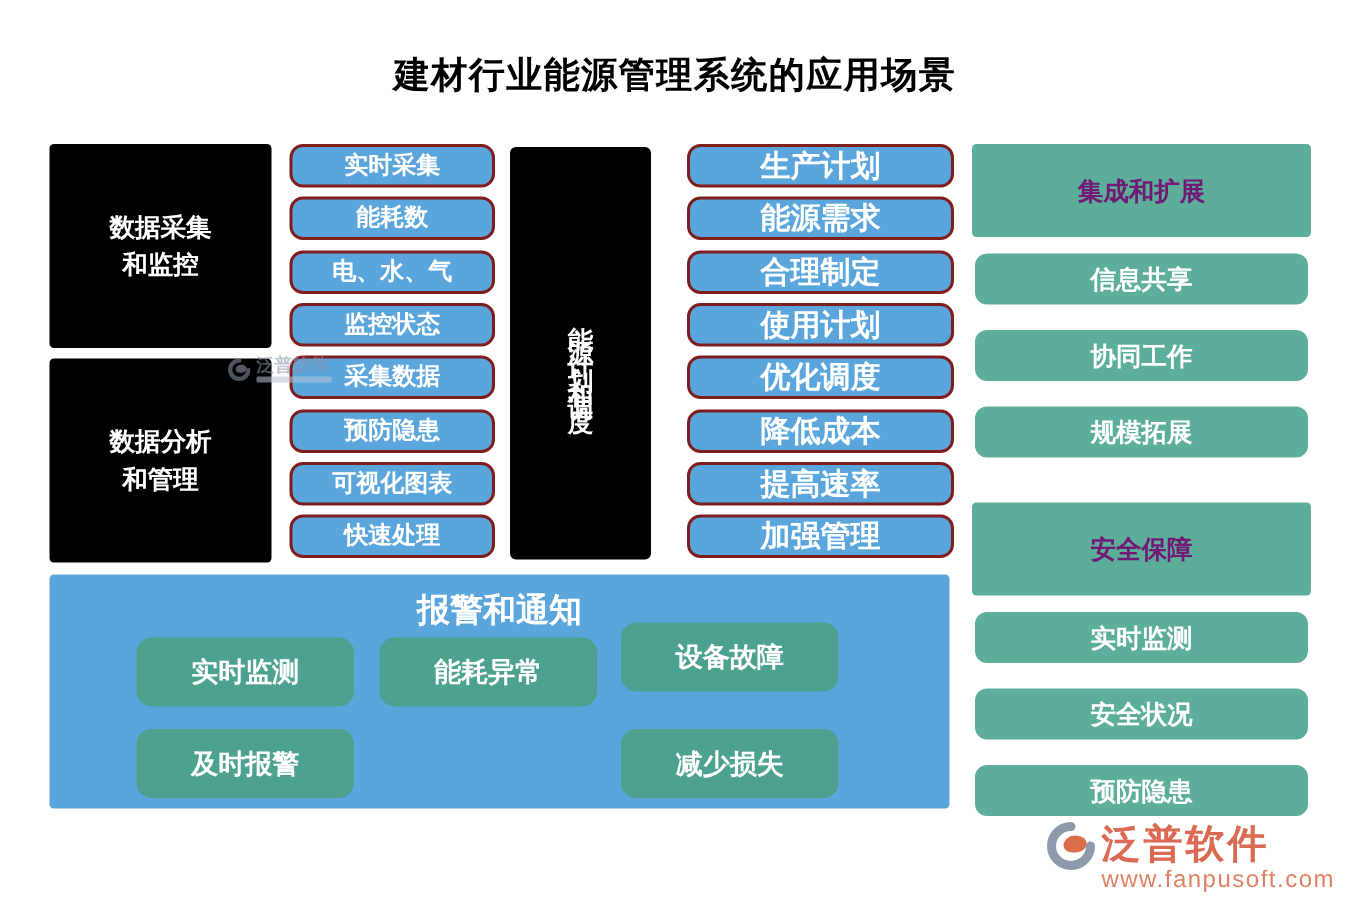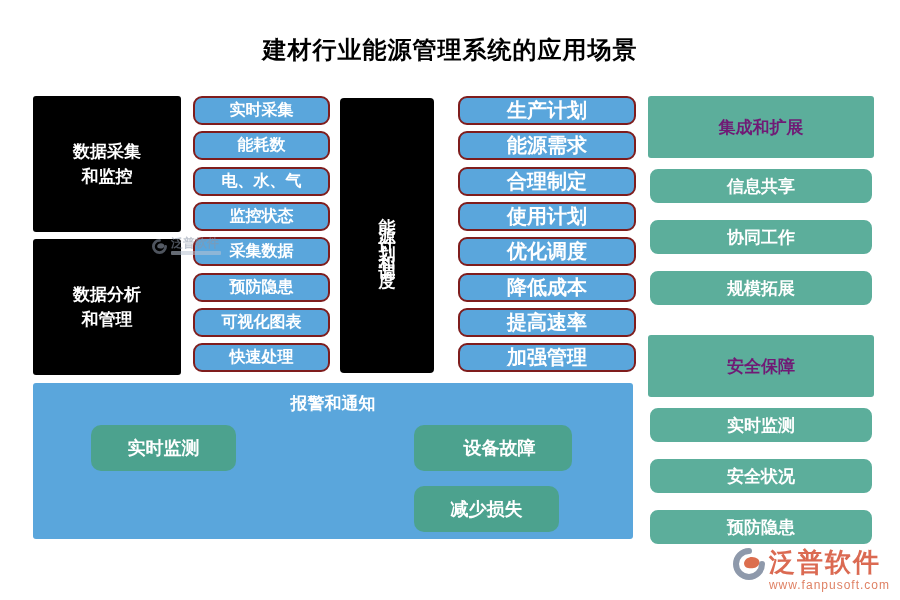--- a/index.html
+++ b/index.html
@@ -38,37 +38,37 @@
   .green-pill{
     left:648px;width:226px;height:38px;background:#5CAE9B;border-radius:10px;
     border:2px solid #fff;color:#fff;font-weight:700;font-size:17px;
     display:flex;align-items:center;justify-content:center;box-sizing:border-box;
   }
   .alert-box{
     left:33px;top:383px;width:600px;height:156px;background:#5AA6DC;border-radius:3px;
   }
   .alert-title{
     position:absolute;left:0;top:9px;width:600px;text-align:center;
-    color:#fff;font-weight:700;font-size:17px;
+    color:#fff;font-weight:700;font-size:22px;
   }
   .alert-btn{
     position:absolute;width:145px;height:46px;background:#4CA28E;border-radius:10px;
     color:#fff;font-weight:700;font-size:18px;
     display:flex;align-items:center;justify-content:center;
   }
   .watermark{
     left:152px;top:237px;display:flex;align-items:center;gap:4px;opacity:0.55;
   }
   .watermark .wm-text{font-size:12px;font-weight:700;color:#8B96A8;line-height:1;}
   .watermark .wm-sub{margin-top:2px;width:50px;height:4px;background:#B9C4D3;border-radius:1px;}
   .brand{
     right:10px;top:548px;display:flex;align-items:flex-start;gap:4px;
   }
   .brand-name{font-size:26px;font-weight:700;color:#DB6A52;line-height:1.1;letter-spacing:2px;}
-  .brand-url{font-size:12px;color:#DF8164;letter-spacing:1px;margin-top:1px;text-align:center;}
+  .brand-url{font-size:16px;color:#DF8164;letter-spacing:1px;margin-top:1px;text-align:center;}
 </style>
 </head>
 <body>
 
 <div class="abs page-title">建材行业能源管理系统的应用场景</div>
 
 <div class="abs bluebox side-box" style="top:96px;">
   <span style="white-space:pre-line;">数据采集
 和监控</span>
 </div>
@@ -105,21 +105,23 @@
 <div class="abs green-pill" style="top:269px;">规模拓展</div>
 
 <div class="abs green-header" style="top:335px;">安全保障</div>
 <div class="abs green-pill" style="top:406px;">实时监测</div>
 <div class="abs green-pill" style="top:457px;">安全状况</div>
 <div class="abs green-pill" style="top:508px;">预防隐患</div>
 
 <div class="abs alert-box">
   <div class="alert-title">报警和通知</div>
   <div class="alert-btn" style="left:58px;top:42px;">实时监测</div>
-  <div class="alert-btn" style="left:381px;top:42px;padding-left:13px;">设备故障</div>
+  <div class="alert-btn" style="left:220px;top:42px;">能耗异常</div>
+  <div class="alert-btn" style="left:381px;top:32px;">设备故障</div>
+  <div class="alert-btn" style="left:58px;top:103px;">及时报警</div>
   <div class="alert-btn" style="left:381px;top:103px;">减少损失</div>
 </div>
 
 <div class="abs watermark">
   <svg width="15" height="15" viewBox="0 0 32 32">
     <path d="M16 3 A13 13 0 1 0 29 16" stroke="#8E99AB" stroke-width="6" fill="none" stroke-linecap="round"></path>
     <path d="M11 15 C12 9 20 7 25 11 C28 14 26 19 21 20 C16 21 11 20 11 15 Z" fill="#9BA6B8"></path>
   </svg>
   <div>
     <div class="wm-text">泛普软件</div>

